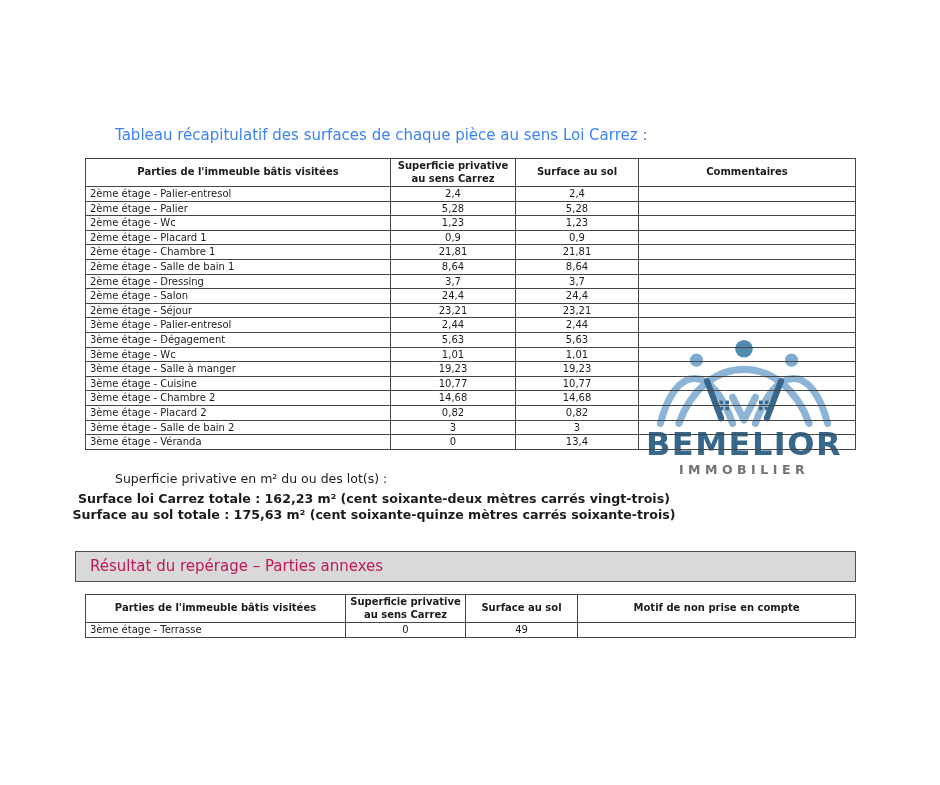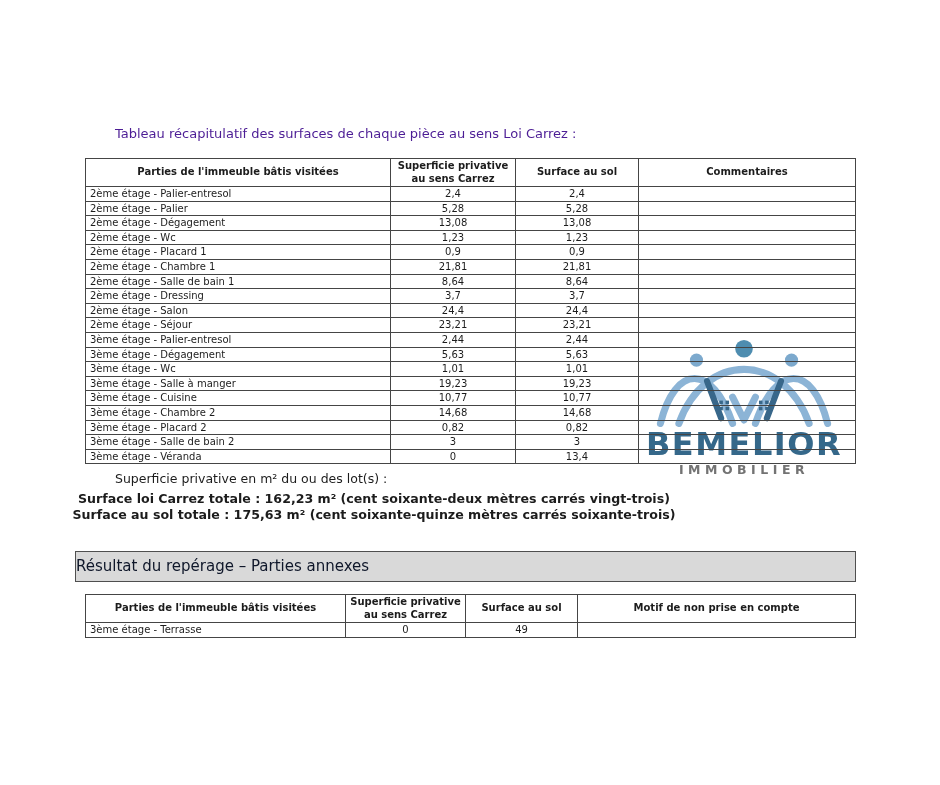--- a/index.html
+++ b/index.html
@@ -11,22 +11,22 @@
     width: 940px;
     height: 785px;
     background: #ffffff;
     overflow: hidden;
   }
 
   .doc-title {
     position: absolute;
     left: 115px;
     top: 126px;
-    font-size: 13px;
-    color: #4c1d95;
+    font-size: 15px;
+    color: #3b82f6;
   }
 
   
   .logo {
     position: absolute;
     left: 626px;
     top: 339px;
     width: 236px;
     text-align: center;
     z-index: 1;
@@ -104,21 +104,22 @@
   .banner {
     position: absolute;
     left: 75px;
     top: 551px;
     width: 781px;
     height: 31px;
     background: #d9d9d9;
     border: 1px solid #4f4f4f;
     font-size: 15px;
     line-height: 29px;
-    color: #0f172a;
+    padding-left: 14px;
+    color: #be185d;
   }
 </style>
 </head>
 <body>
 
 <div class="page">
 
   <div class="doc-title">Tableau récapitulatif des surfaces de chaque pièce au sens Loi Carrez :</div>
 
   <div class="logo">
@@ -176,26 +177,20 @@
           <td class="c-num"></td>
         </tr>
 
         <tr>
           <td class="c-label">2ème étage - Palier</td>
           <td class="c-num">5,28</td>
           <td class="c-num">5,28</td>
           <td class="c-num"></td>
         </tr>
 
-        <tr>
-          <td class="c-label">2ème étage - Dégagement</td>
-          <td class="c-num">13,08</td>
-          <td class="c-num">13,08</td>
-          <td class="c-num"></td>
-        </tr>
 
         <tr>
           <td class="c-label">2ème étage - Wc</td>
           <td class="c-num">1,23</td>
           <td class="c-num">1,23</td>
           <td class="c-num"></td>
         </tr>
 
         <tr>
           <td class="c-label">2ème étage - Placard 1</td>

